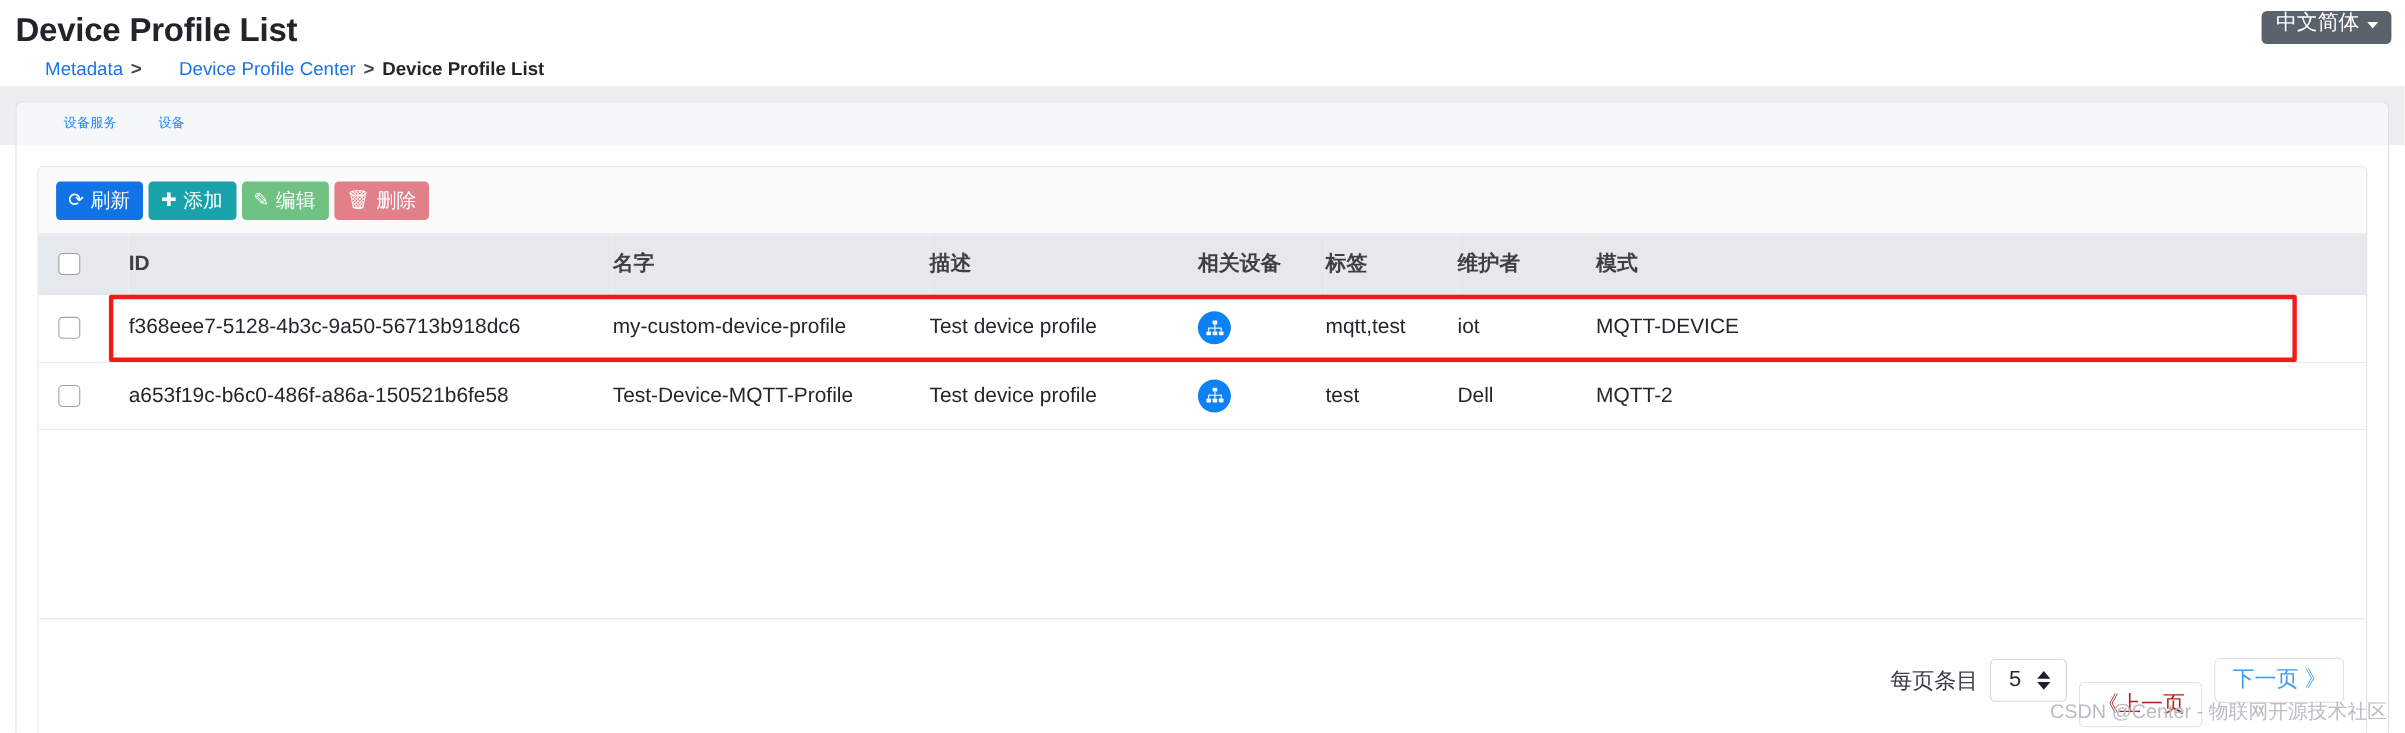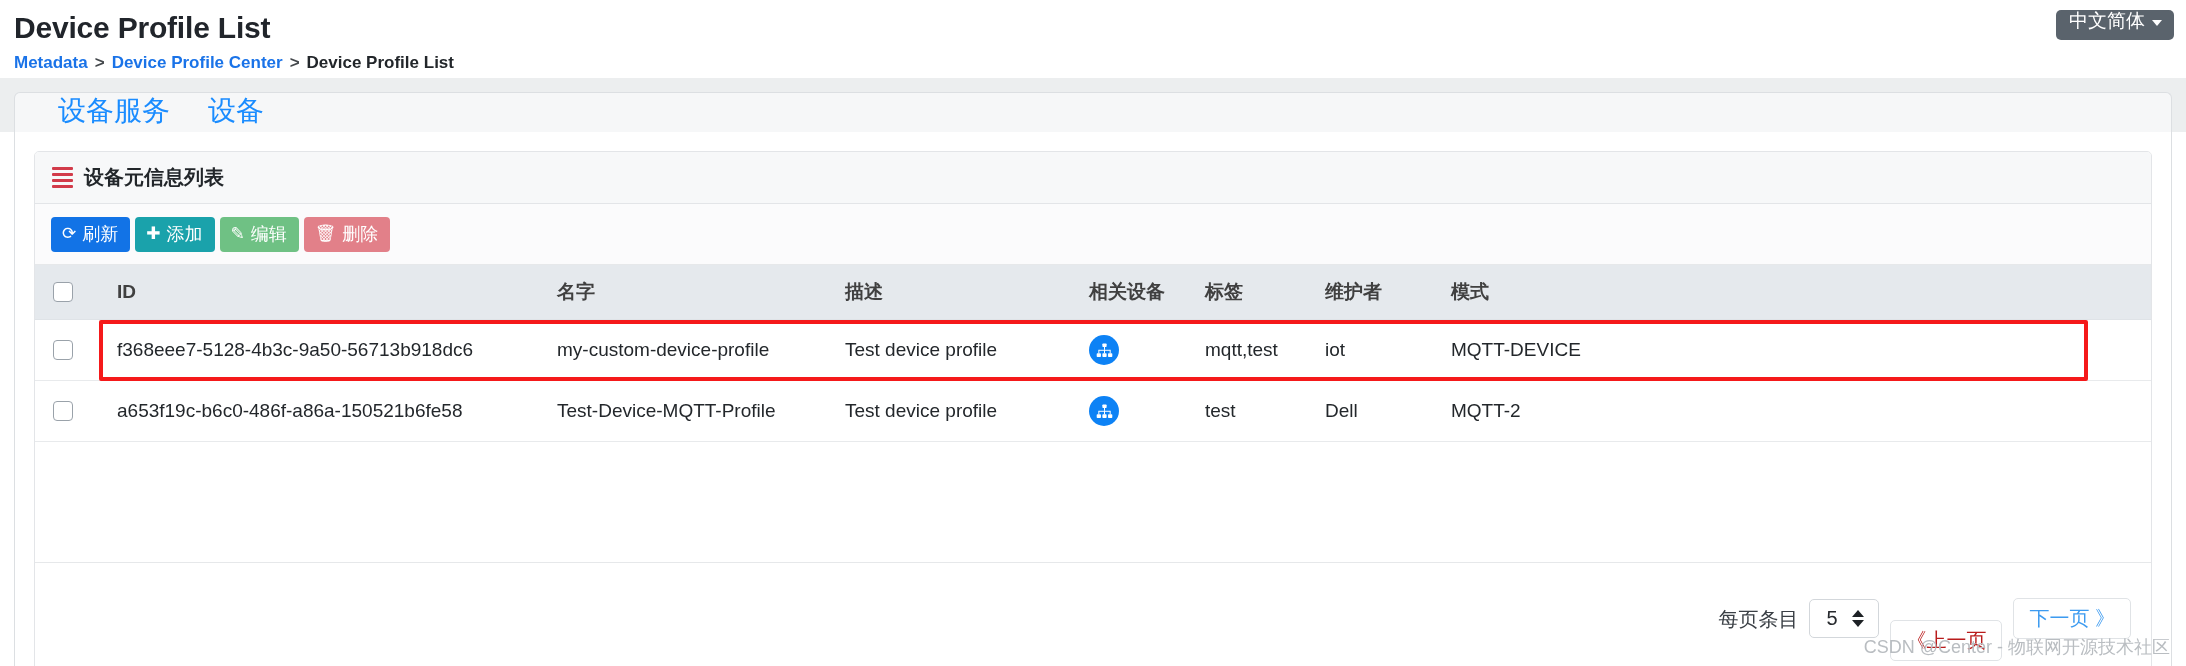--- a/index.html
+++ b/index.html
@@ -38,21 +38,22 @@
     line-height: 20px;
     font-weight: 600;
     color: #2b2f33;
     display: flex;
     align-items: center;
     gap: 7px;
   }
   .crumb-link {
     color: #1a73e8;
     text-decoration: none;
-    font-weight: 700;
+    font-weight: 400;
+    margin-left: 27px;
   }
   .crumb-sep {
     color: #44484c;
     font-weight: 600;
   }
   .crumb-current {
     color: #22262a;
     font-weight: 600;
   }
 
@@ -95,21 +96,21 @@
     border-bottom: none;
     border-radius: 6px 6px 0 0;
     height: 100%;
     box-sizing: border-box;
     padding-left: 24px;
     display: flex;
     align-items: flex-end;
     position: relative;
   }
   .tab {
-    font-size: 28px;
+    font-size: 12px;
     color: #1a8cff;
     padding: 8px 18px 9px 18px;
     cursor: pointer;
     line-height: 24px;
     border: 1px solid transparent;
     border-bottom: none;
     border-radius: 6px 6px 0 0;
     white-space: nowrap;
   }
   .tab.active {
@@ -366,29 +367,20 @@
     </div>
     <div class="tab">
       <span>设备</span>
     </div>
   </div>
 </div>
 
 <div class="content-wrap">
   <div class="card">
 
-    <div class="card-header">
-      <span class="list-icon">
-        <i></i>
-          <i></i>
-          <i></i>
-          <i></i>
-      </span>
-      <span>设备元信息列表</span>
-    </div>
 
     <div class="toolbar">
       <button class="btn" style="background:#1273e6">
         <span class="g">⟳</span>
         <span>刷新</span>
       </button>
       <button class="btn" style="background:#1aa2ab">
         <span class="g">✚</span>
         <span>添加</span>
       </button>

